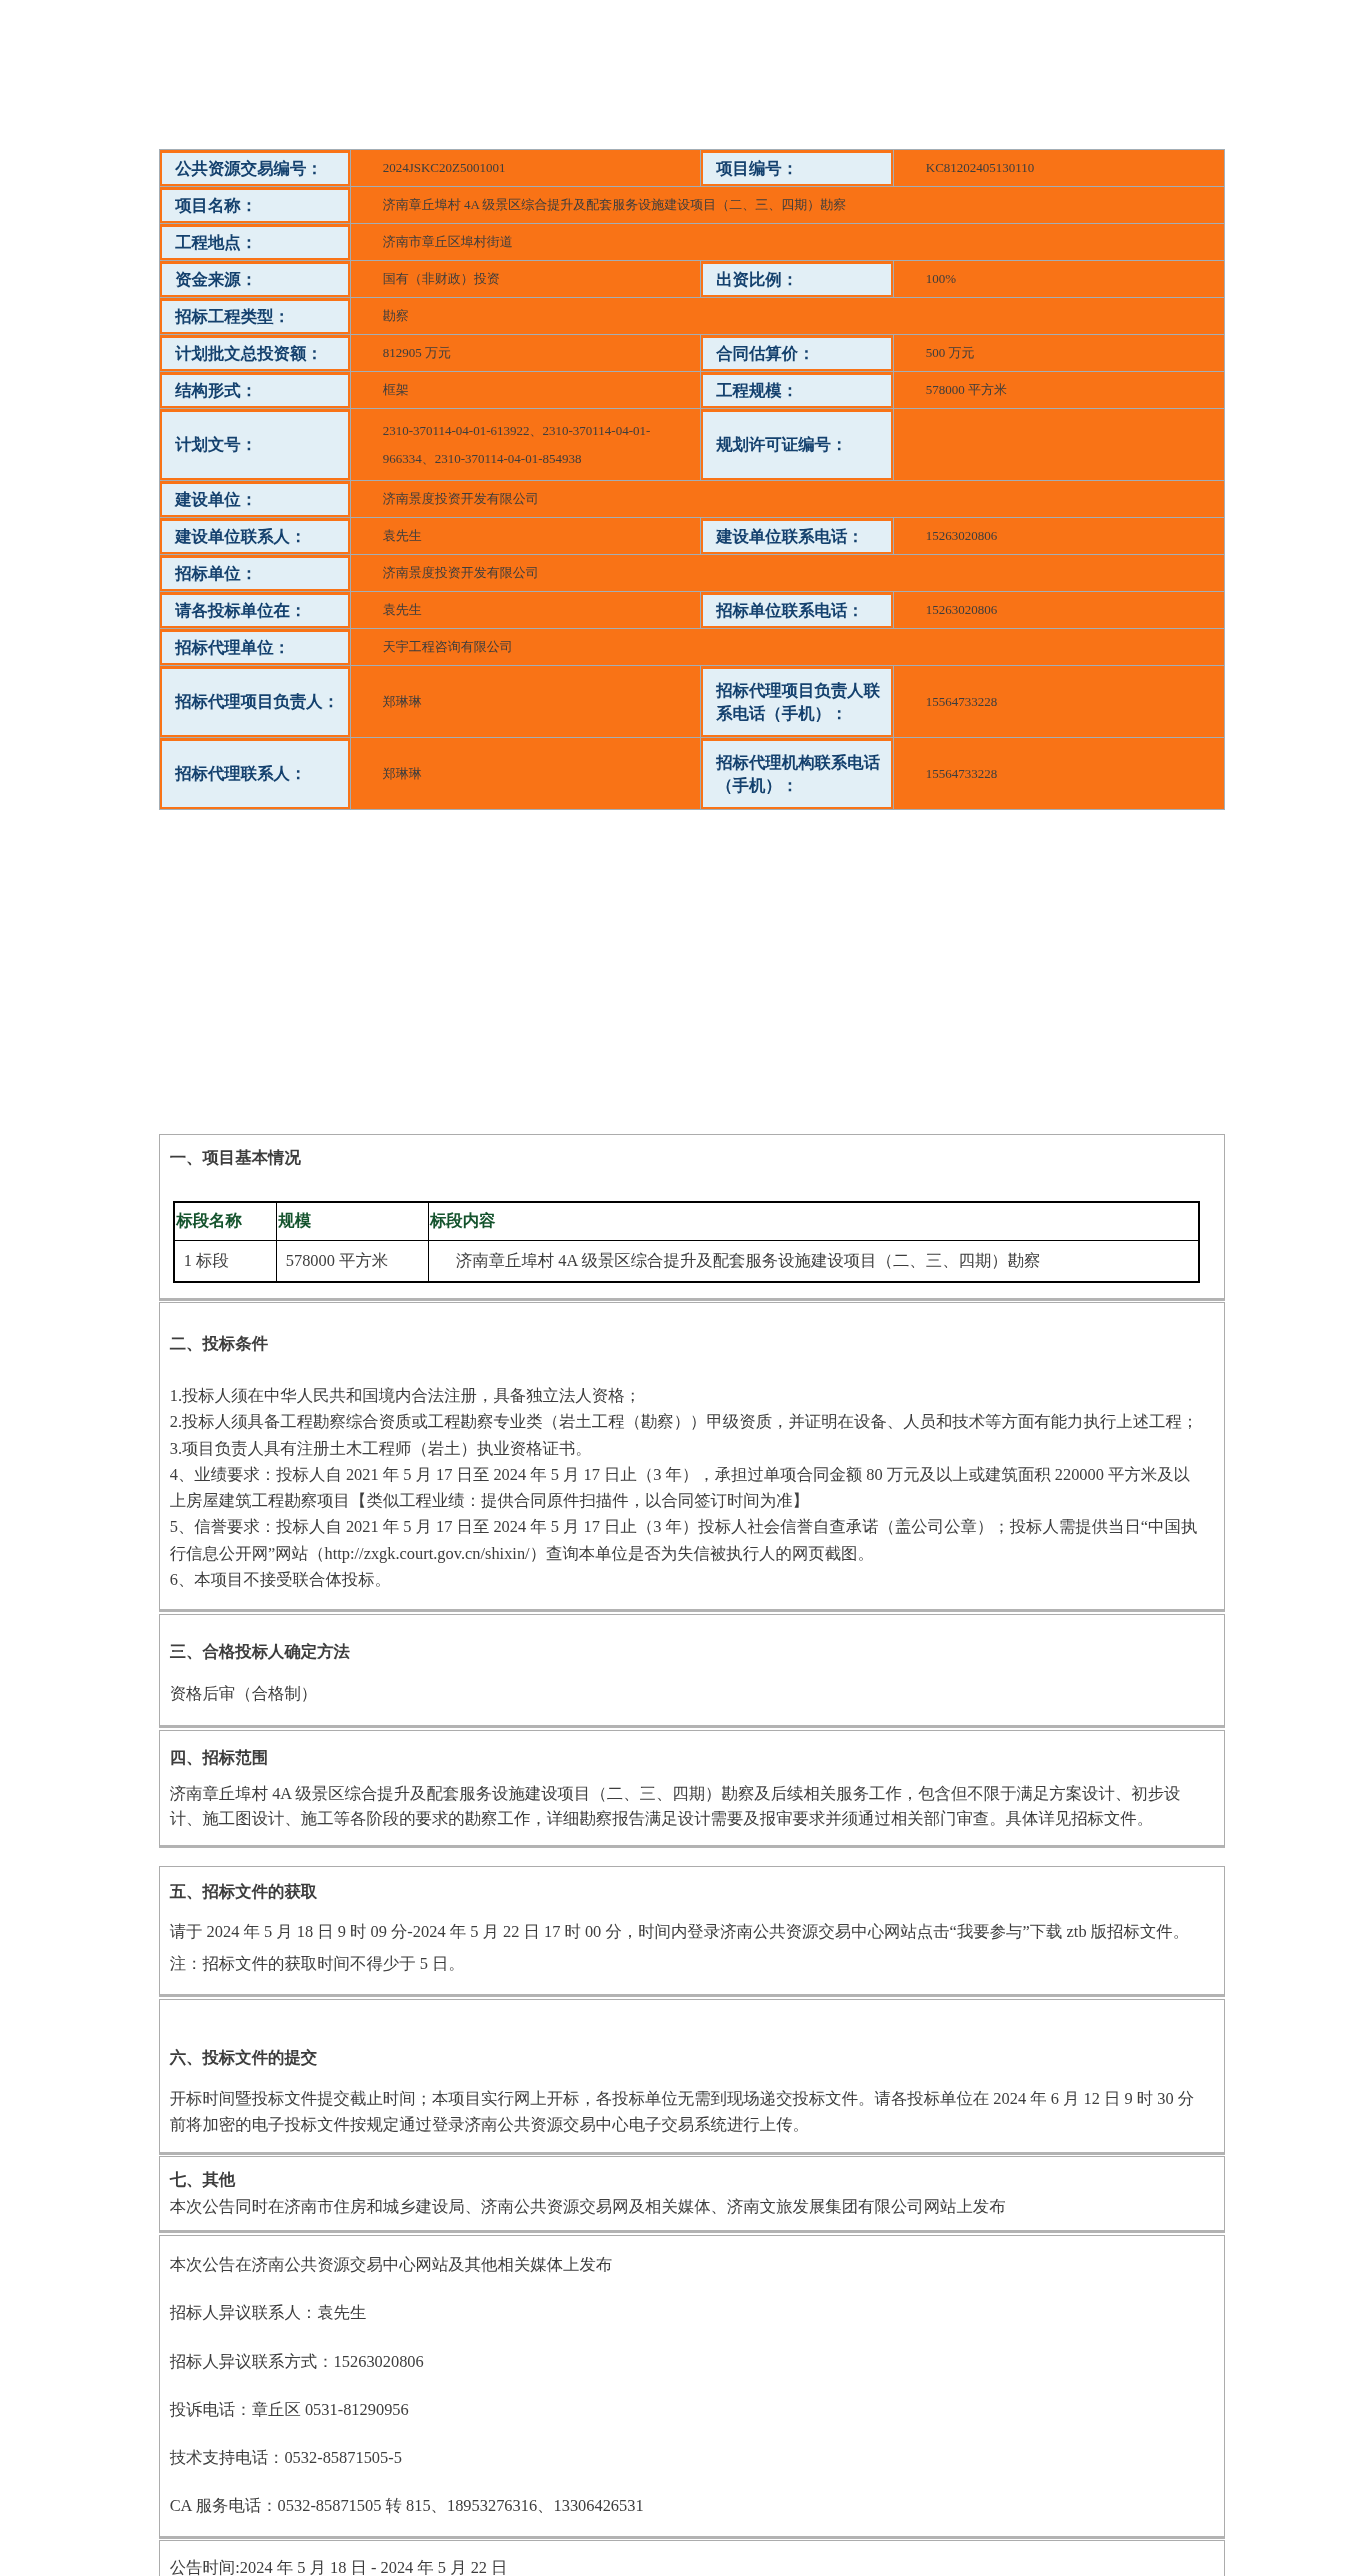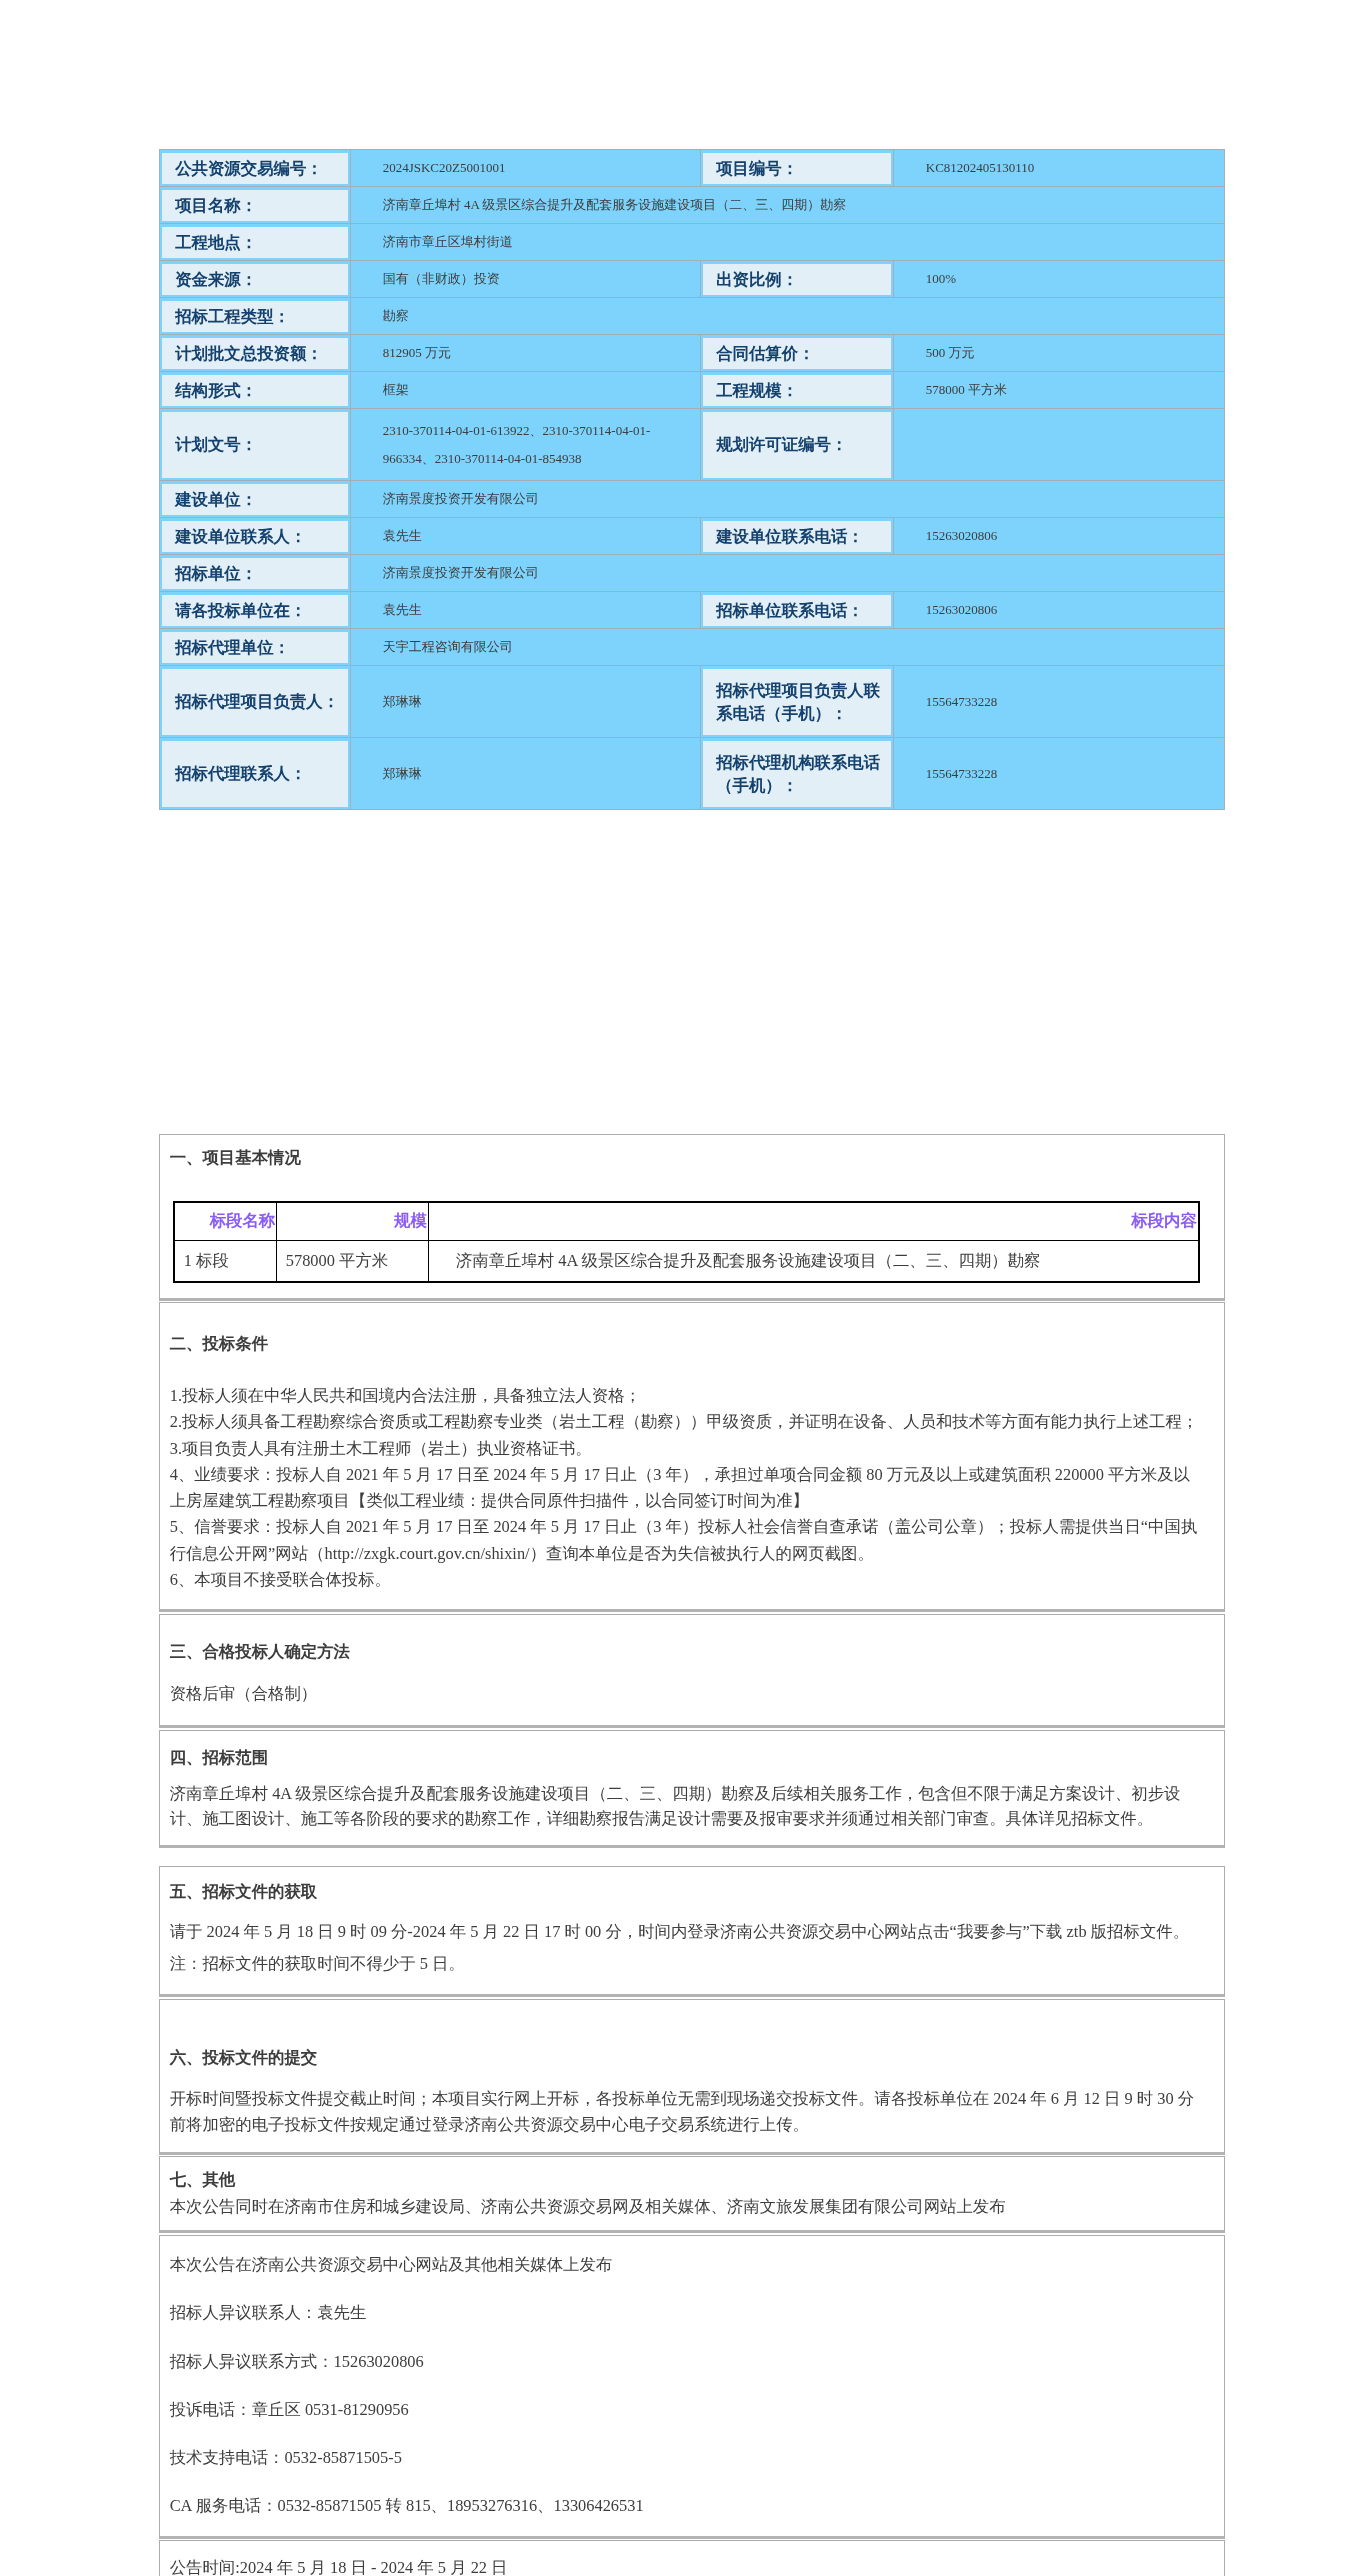--- a/index.html
+++ b/index.html
@@ -4,21 +4,21 @@
 <style>
   html,body{margin:0;padding:0;background:#ffffff;}
   body{width:1363px;min-height:2576px;font-family:"Liberation Serif","DejaVu Serif",serif;}
   .content{width:1066px;margin-left:159px;}
   .top-gap{height:149px;}
   .mid-gap{height:324px;}
   .stack-gap{height:16px;}
 
   
   table.info{border-collapse:collapse;width:100%;border:1.2px solid #a3aeb6;table-layout:fixed;}
-  table.info td{border:1.2px solid #a3aeb6;background:#7dd3fc;vertical-align:middle;}
+  table.info td{border:1.2px solid #a3aeb6;background:#f97316;vertical-align:middle;}
   table.info tr{height:37px;}
   table.info tr.tall{height:72px;}
   td.lab{padding:1.8px;}
   .lab-in{background:#e2eff6;min-height:31px;height:100%;box-sizing:border-box;
           display:flex;align-items:center;padding-left:13.4px;padding-right:6px;
           font-family:"Liberation Sans","DejaVu Sans",sans-serif;font-weight:bold;
           color:#14416e;font-size:16.4px;line-height:1.35;}
   tr.tall .lab-in{min-height:66px;}
   td.val{padding-left:32px;padding-right:8.5px;font-size:13px;color:#3d3d3d;line-height:2.1;}
 
@@ -44,22 +44,22 @@
   .s7 .sec-h{margin-bottom:1px;}
   .s8{padding:16px 18px 16px 9.7px;}
   .s8 p{margin-bottom:22px;}
   .s8 p:last-child{margin-bottom:0;}
   .s9{padding:13.4px 18px 14.6px 9.7px;}
 
   
   table.bid{border-collapse:collapse;border:2.4px solid #000;width:calc(100% - 9.7px);
             margin-left:3.6px;table-layout:fixed;}
   table.bid td{border:1.2px solid #000;font-size:16.4px;vertical-align:middle;}
-  tr.bh td{height:35px;text-align:right;font-family:"Liberation Sans","DejaVu Sans",sans-serif;
-           font-weight:bold;color:#8b5cf6;}
+  tr.bh td{height:35px;text-align:left;font-family:"Liberation Sans","DejaVu Sans",sans-serif;
+           font-weight:bold;color:#14532d;}
   tr.br td{height:38px;color:#3d3d3d;padding-left:8.5px;}
   tr.br td.c3{padding-left:27px;}
 </style>
 </head>
 <body>
 
 <div class="content">
   <div class="top-gap"></div>
 
   <table class="info">

